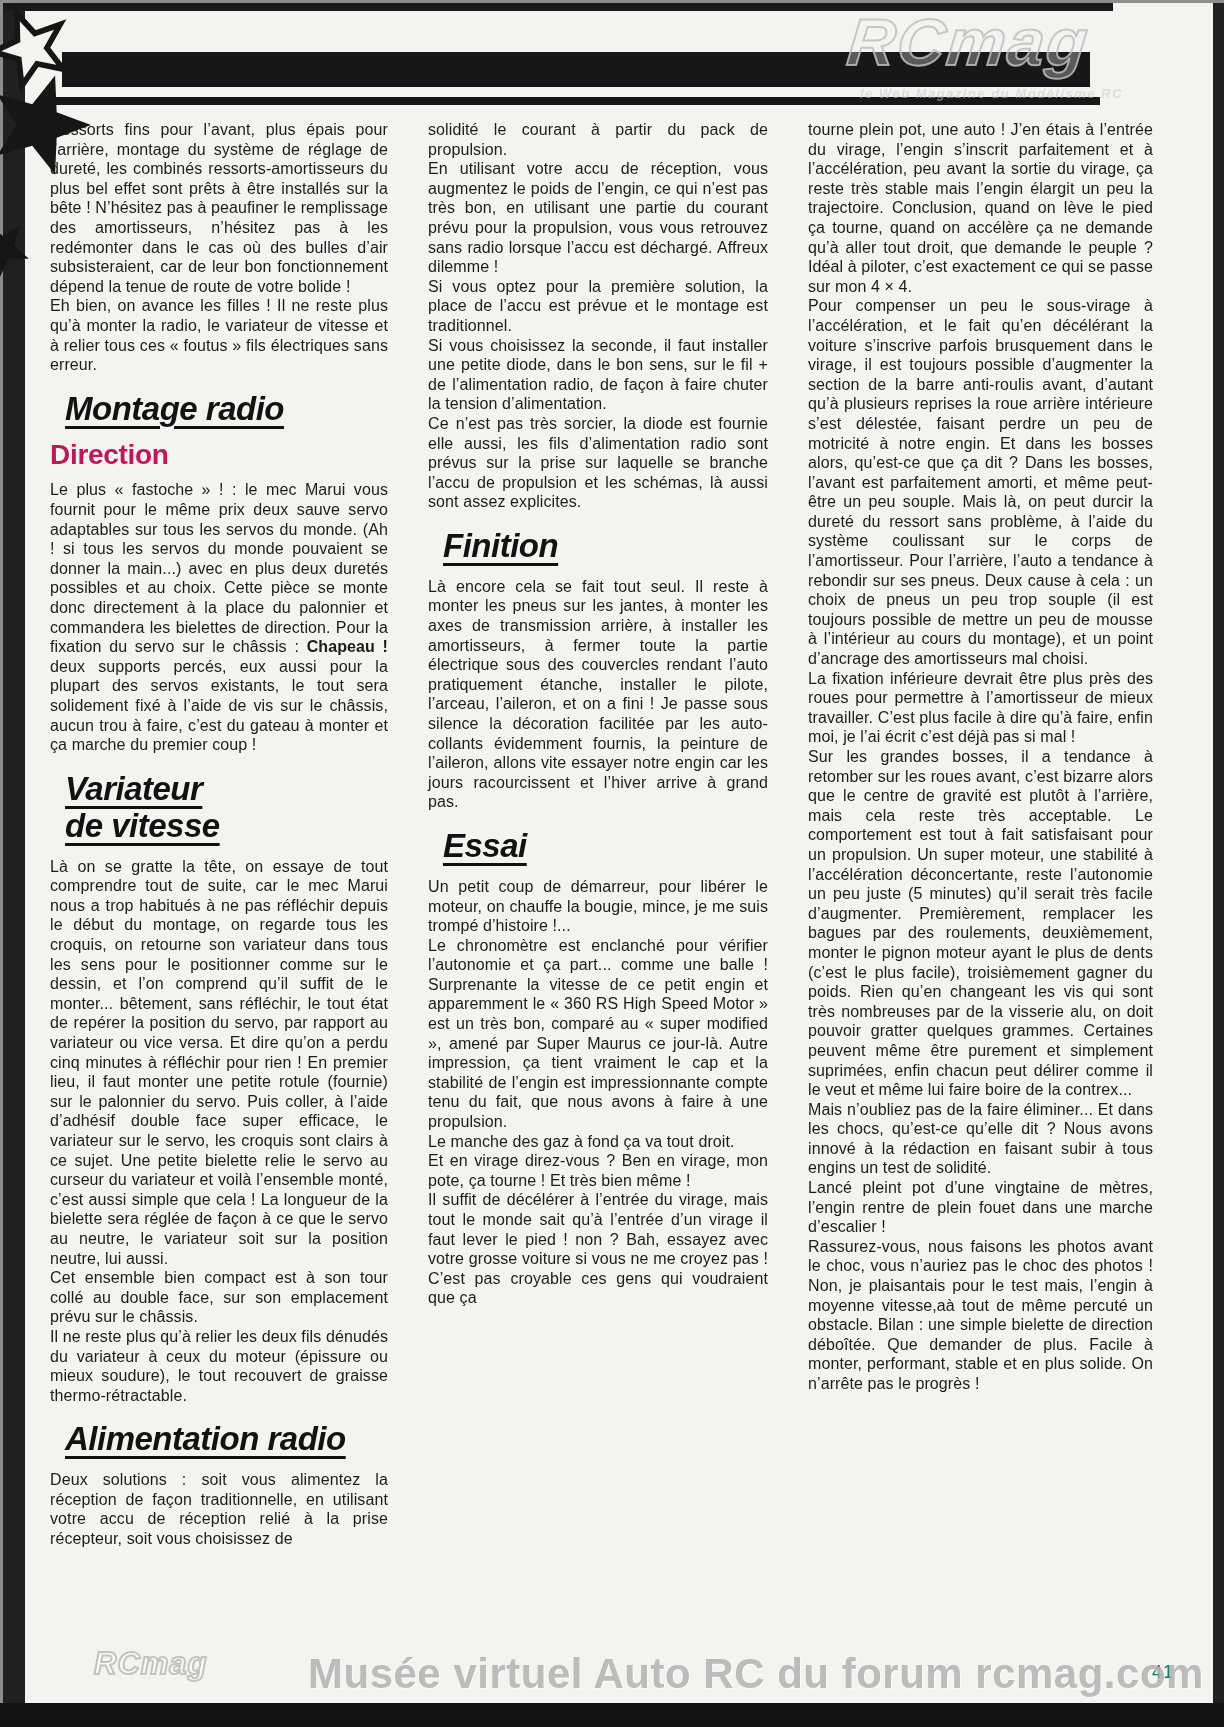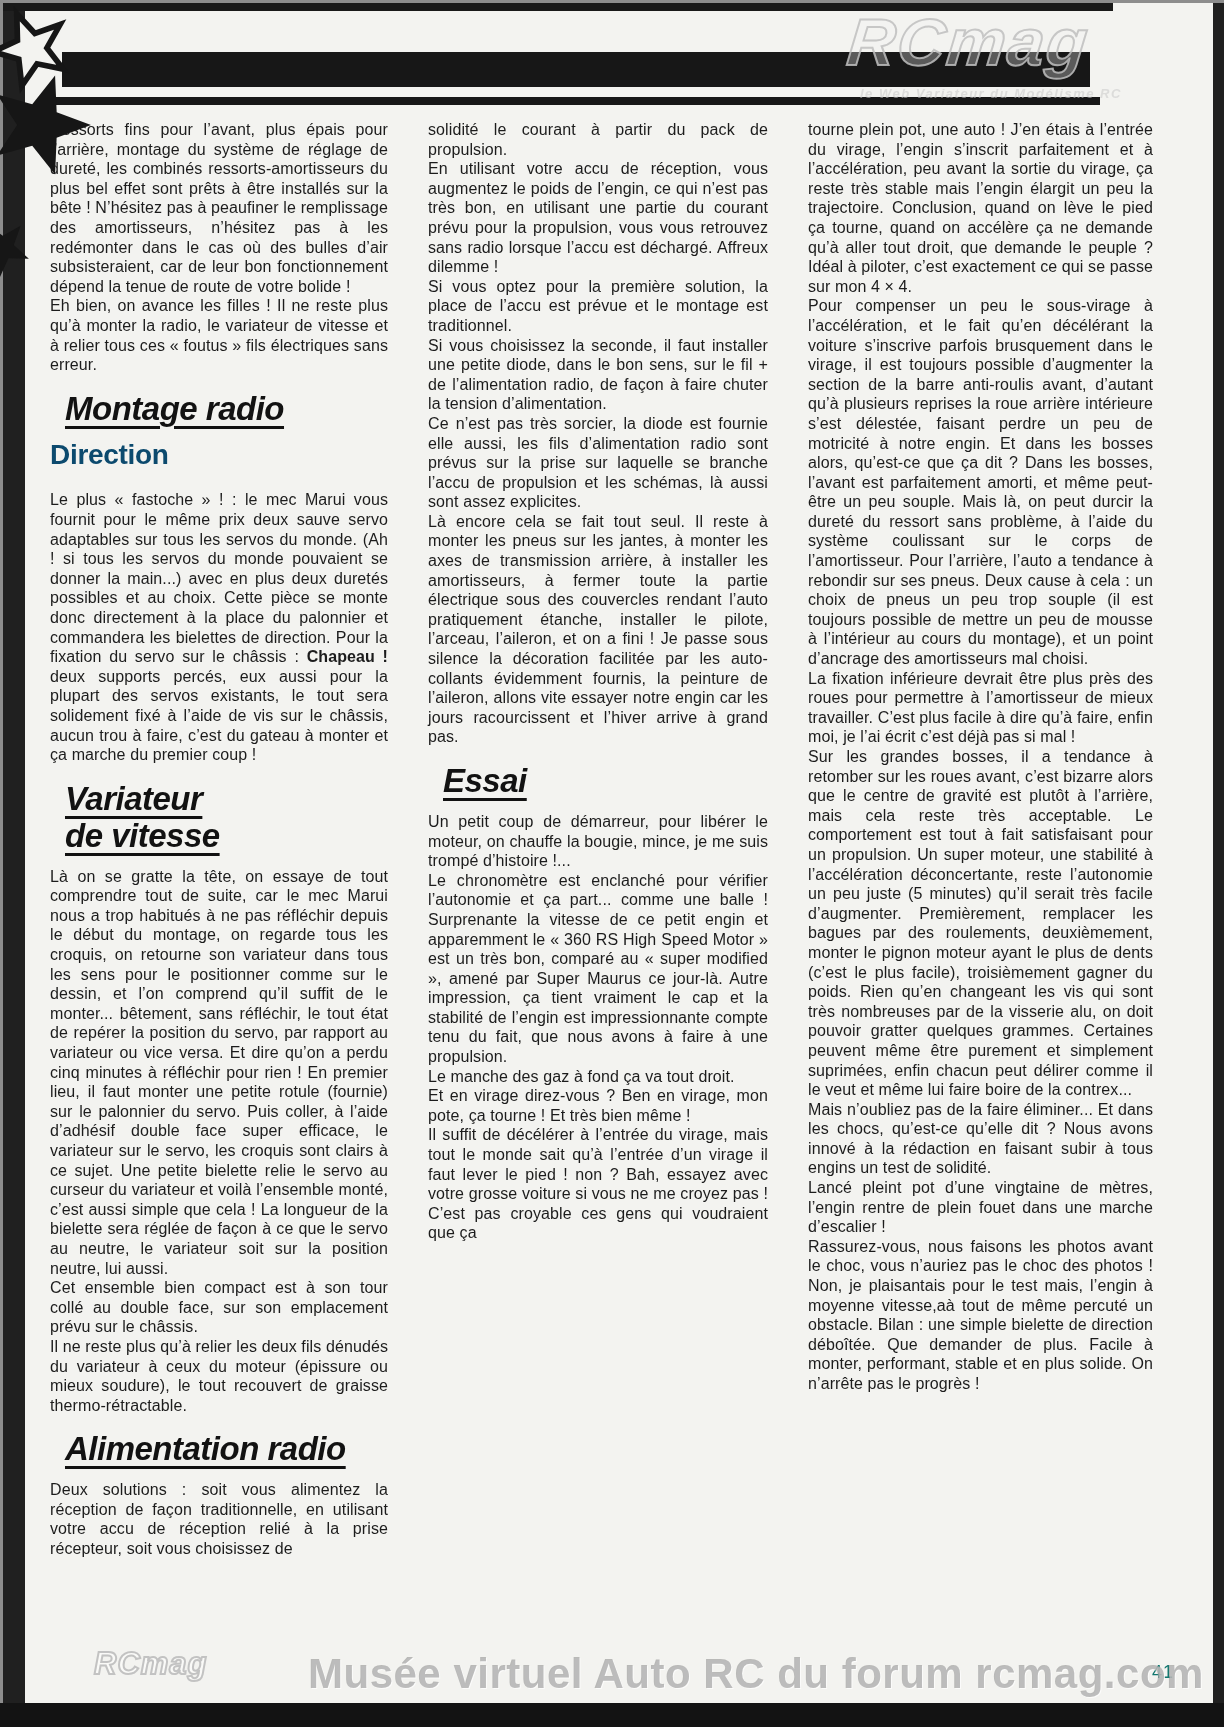--- a/index.html
+++ b/index.html
@@ -26,21 +26,21 @@
   .col p{margin:0;}
   .col p b{font-weight:bold;}
   .section-heading{
     font-size:33px;font-weight:bold;font-style:italic;letter-spacing:-0.5px;
     line-height:1.12;margin:16px 0 12px 15px;text-align:left;color:#121212;
     text-decoration:underline;text-decoration-thickness:3px;text-underline-offset:6px;
     white-space:pre-line;
   }
   .sub-heading{
     font-size:28px;font-weight:bold;font-style:normal;letter-spacing:-0.3px;
-    line-height:1.1;margin:6px 0 20px 0;text-align:left;color:#0c4a6e;
+    line-height:1.1;margin:6px 0 10px 0;text-align:left;color:#be185d;
   }
   #col-1{left:50px;width:338px;}
   #col-2{left:428px;width:340px;}
   #col-3{left:808px;width:345px;}
   
   .wm-logo-top{
     position:absolute;left:848px;top:4px;z-index:10;
     font-size:66px;font-weight:bold;font-style:italic;letter-spacing:2px;
     color:rgba(245,245,245,0.30);-webkit-text-stroke:2px rgba(190,190,190,0.85);
     transform:skewX(-6deg);white-space:nowrap;
@@ -92,21 +92,21 @@
   <svg id="stars" viewBox="0 0 120 300">
     <defs>
       <path id="star5" d="M0,-1 L0.247,-0.34 L0.951,-0.309 L0.399,0.13 L0.588,0.809 L0,0.42 L-0.588,0.809 L-0.399,0.13 L-0.951,-0.309 L-0.247,-0.34 Z"></path>
     </defs>
     <use href="#star5" class="star-solid" transform="translate(39,125) rotate(18) scale(52)"></use>
     <use href="#star5" class="star-outline" transform="translate(31,49) rotate(-22) scale(38)"></use>
     <use href="#star5" class="star-solid" transform="translate(2,248) rotate(40) scale(29)"></use>
   </svg>
 
   <div class="wm-logo-top">RCmag</div>
-  <div class="wm-tagline-top">le Web Variateur du Modélisme RC</div>
+  <div class="wm-tagline-top">le Web Magazine du Modélisme RC</div>
 
   <div id="col-1" class="col">
       <p class="body-text">Ressorts fins pour l’avant, plus épais pour l’arrière, montage du système de réglage de dureté, les combinés ressorts-amortisseurs du plus bel effet sont prêts à être installés sur la bête ! N’hésitez pas à peaufiner le remplissage des amortisseurs, n’hésitez pas à les redémonter dans le cas où des bulles d’air subsisteraient, car de leur bon fonctionnement dépend la tenue de route de votre bolide !</p>
       <p class="body-text">Eh bien, on avance les filles ! Il ne reste plus qu’à monter la radio, le variateur de vitesse et à relier tous ces « foutus » fils électriques sans erreur.</p>
       <h1 class="section-heading">Montage radio</h1>
       <h2 class="sub-heading">Direction</h2>
       <p class="body-text">Le plus « fastoche » ! : le mec Marui vous fournit pour le même prix deux sauve servo adaptables sur tous les servos du monde. (Ah ! si tous les servos du monde pouvaient se donner la main...) avec en plus deux duretés possibles et au choix. Cette pièce se monte donc directement à la place du palonnier et commandera les bielettes de direction. Pour la fixation du servo sur le châssis : <b>Chapeau !</b> deux supports percés, eux aussi pour la plupart des servos existants, le tout sera solidement fixé à l’aide de vis sur le châssis, aucun trou à faire, c’est du gateau à monter et ça marche du premier coup !</p>
       <h1 class="section-heading">Variateur
 de vitesse</h1>
       <p class="body-text">Là on se gratte la tête, on essaye de tout comprendre tout de suite, car le mec Marui nous a trop habitués à ne pas réfléchir depuis le début du montage, on regarde tous les croquis, on retourne son variateur dans tous les sens pour le positionner comme sur le dessin, et l’on comprend qu’il suffit de le monter... bêtement, sans réfléchir, le tout état de repérer la position du servo, par rapport au variateur ou vice versa. Et dire qu’on a perdu cinq minutes à réfléchir pour rien ! En premier lieu, il faut monter une petite rotule (fournie) sur le palonnier du servo. Puis coller, à l’aide d’adhésif double face super efficace, le variateur sur le servo, les croquis sont clairs à ce sujet. Une petite bielette relie le servo au curseur du variateur et voilà l’ensemble monté, c’est aussi simple que cela ! La longueur de la bielette sera réglée de façon à ce que le servo au neutre, le variateur soit sur la position neutre, lui aussi.</p>
@@ -114,20 +114,21 @@
       <p class="body-text">Il ne reste plus qu’à relier les deux fils dénudés du variateur à ceux du moteur (épissure ou mieux soudure), le tout recouvert de graisse thermo-rétractable.</p>
       <h1 class="section-heading">Alimentation radio</h1>
       <p class="body-text">Deux solutions : soit vous alimentez la réception de façon traditionnelle, en utilisant votre accu de réception relié à la prise récepteur, soit vous choisissez de</p>
     </div>
   <div id="col-2" class="col">
       <p class="body-text">solidité le courant à partir du pack de propulsion.</p>
       <p class="body-text">En utilisant votre accu de réception, vous augmentez le poids de l’engin, ce qui n’est pas très bon, en utilisant une partie du courant prévu pour la propulsion, vous vous retrouvez sans radio lorsque l’accu est déchargé. Affreux dilemme !</p>
       <p class="body-text">Si vous optez pour la première solution, la place de l’accu est prévue et le montage est traditionnel.</p>
       <p class="body-text">Si vous choisissez la seconde, il faut installer une petite diode, dans le bon sens, sur le fil + de l’alimentation radio, de façon à faire chuter la tension d’alimentation.</p>
       <p class="body-text">Ce n’est pas très sorcier, la diode est fournie elle aussi, les fils d’alimentation radio sont prévus sur la prise sur laquelle se branche l’accu de propulsion et les schémas, là aussi sont assez explicites.</p>
+      <h1 class="section-heading">Finition</h1>
       <p class="body-text">Là encore cela se fait tout seul. Il reste à monter les pneus sur les jantes, à monter les axes de transmission arrière, à installer les amortisseurs, à fermer toute la partie électrique sous des couvercles rendant l’auto pratiquement étanche, installer le pilote, l’arceau, l’aileron, et on a fini ! Je passe sous silence la décoration facilitée par les auto-collants évidemment fournis, la peinture de l’aileron, allons vite essayer notre engin car les jours racourcissent et l’hiver arrive à grand pas.</p>
       <h1 class="section-heading">Essai</h1>
       <p class="body-text">Un petit coup de démarreur, pour libérer le moteur, on chauffe la bougie, mince, je me suis trompé d’histoire !...</p>
       <p class="body-text">Le chronomètre est enclanché pour vérifier l’autonomie et ça part... comme une balle ! Surprenante la vitesse de ce petit engin et apparemment le « 360 RS High Speed Motor » est un très bon, comparé au « super modified », amené par Super Maurus ce jour-là. Autre impression, ça tient vraiment le cap et la stabilité de l’engin est impressionnante compte tenu du fait, que nous avons à faire à une propulsion.</p>
       <p class="body-text">Le manche des gaz à fond ça va tout droit.</p>
       <p class="body-text">Et en virage direz-vous ? Ben en virage, mon pote, ça tourne ! Et très bien même !</p>
       <p class="body-text">Il suffit de décélérer à l’entrée du virage, mais tout le monde sait qu’à l’entrée d’un virage il faut lever le pied ! non ? Bah, essayez avec votre grosse voiture si vous ne me croyez pas ! C’est pas croyable ces gens qui voudraient que ça</p>
     </div>
   <div id="col-3" class="col">
       <p class="body-text">tourne plein pot, une auto ! J’en étais à l’entrée du virage, l’engin s’inscrit parfaitement et à l’accélération, peu avant la sortie du virage, ça reste très stable mais l’engin élargit un peu la trajectoire. Conclusion, quand on lève le pied ça tourne, quand on accélère ça ne demande qu’à aller tout droit, que demande le peuple ? Idéal à piloter, c’est exactement ce qui se passe sur mon 4 × 4.</p>

